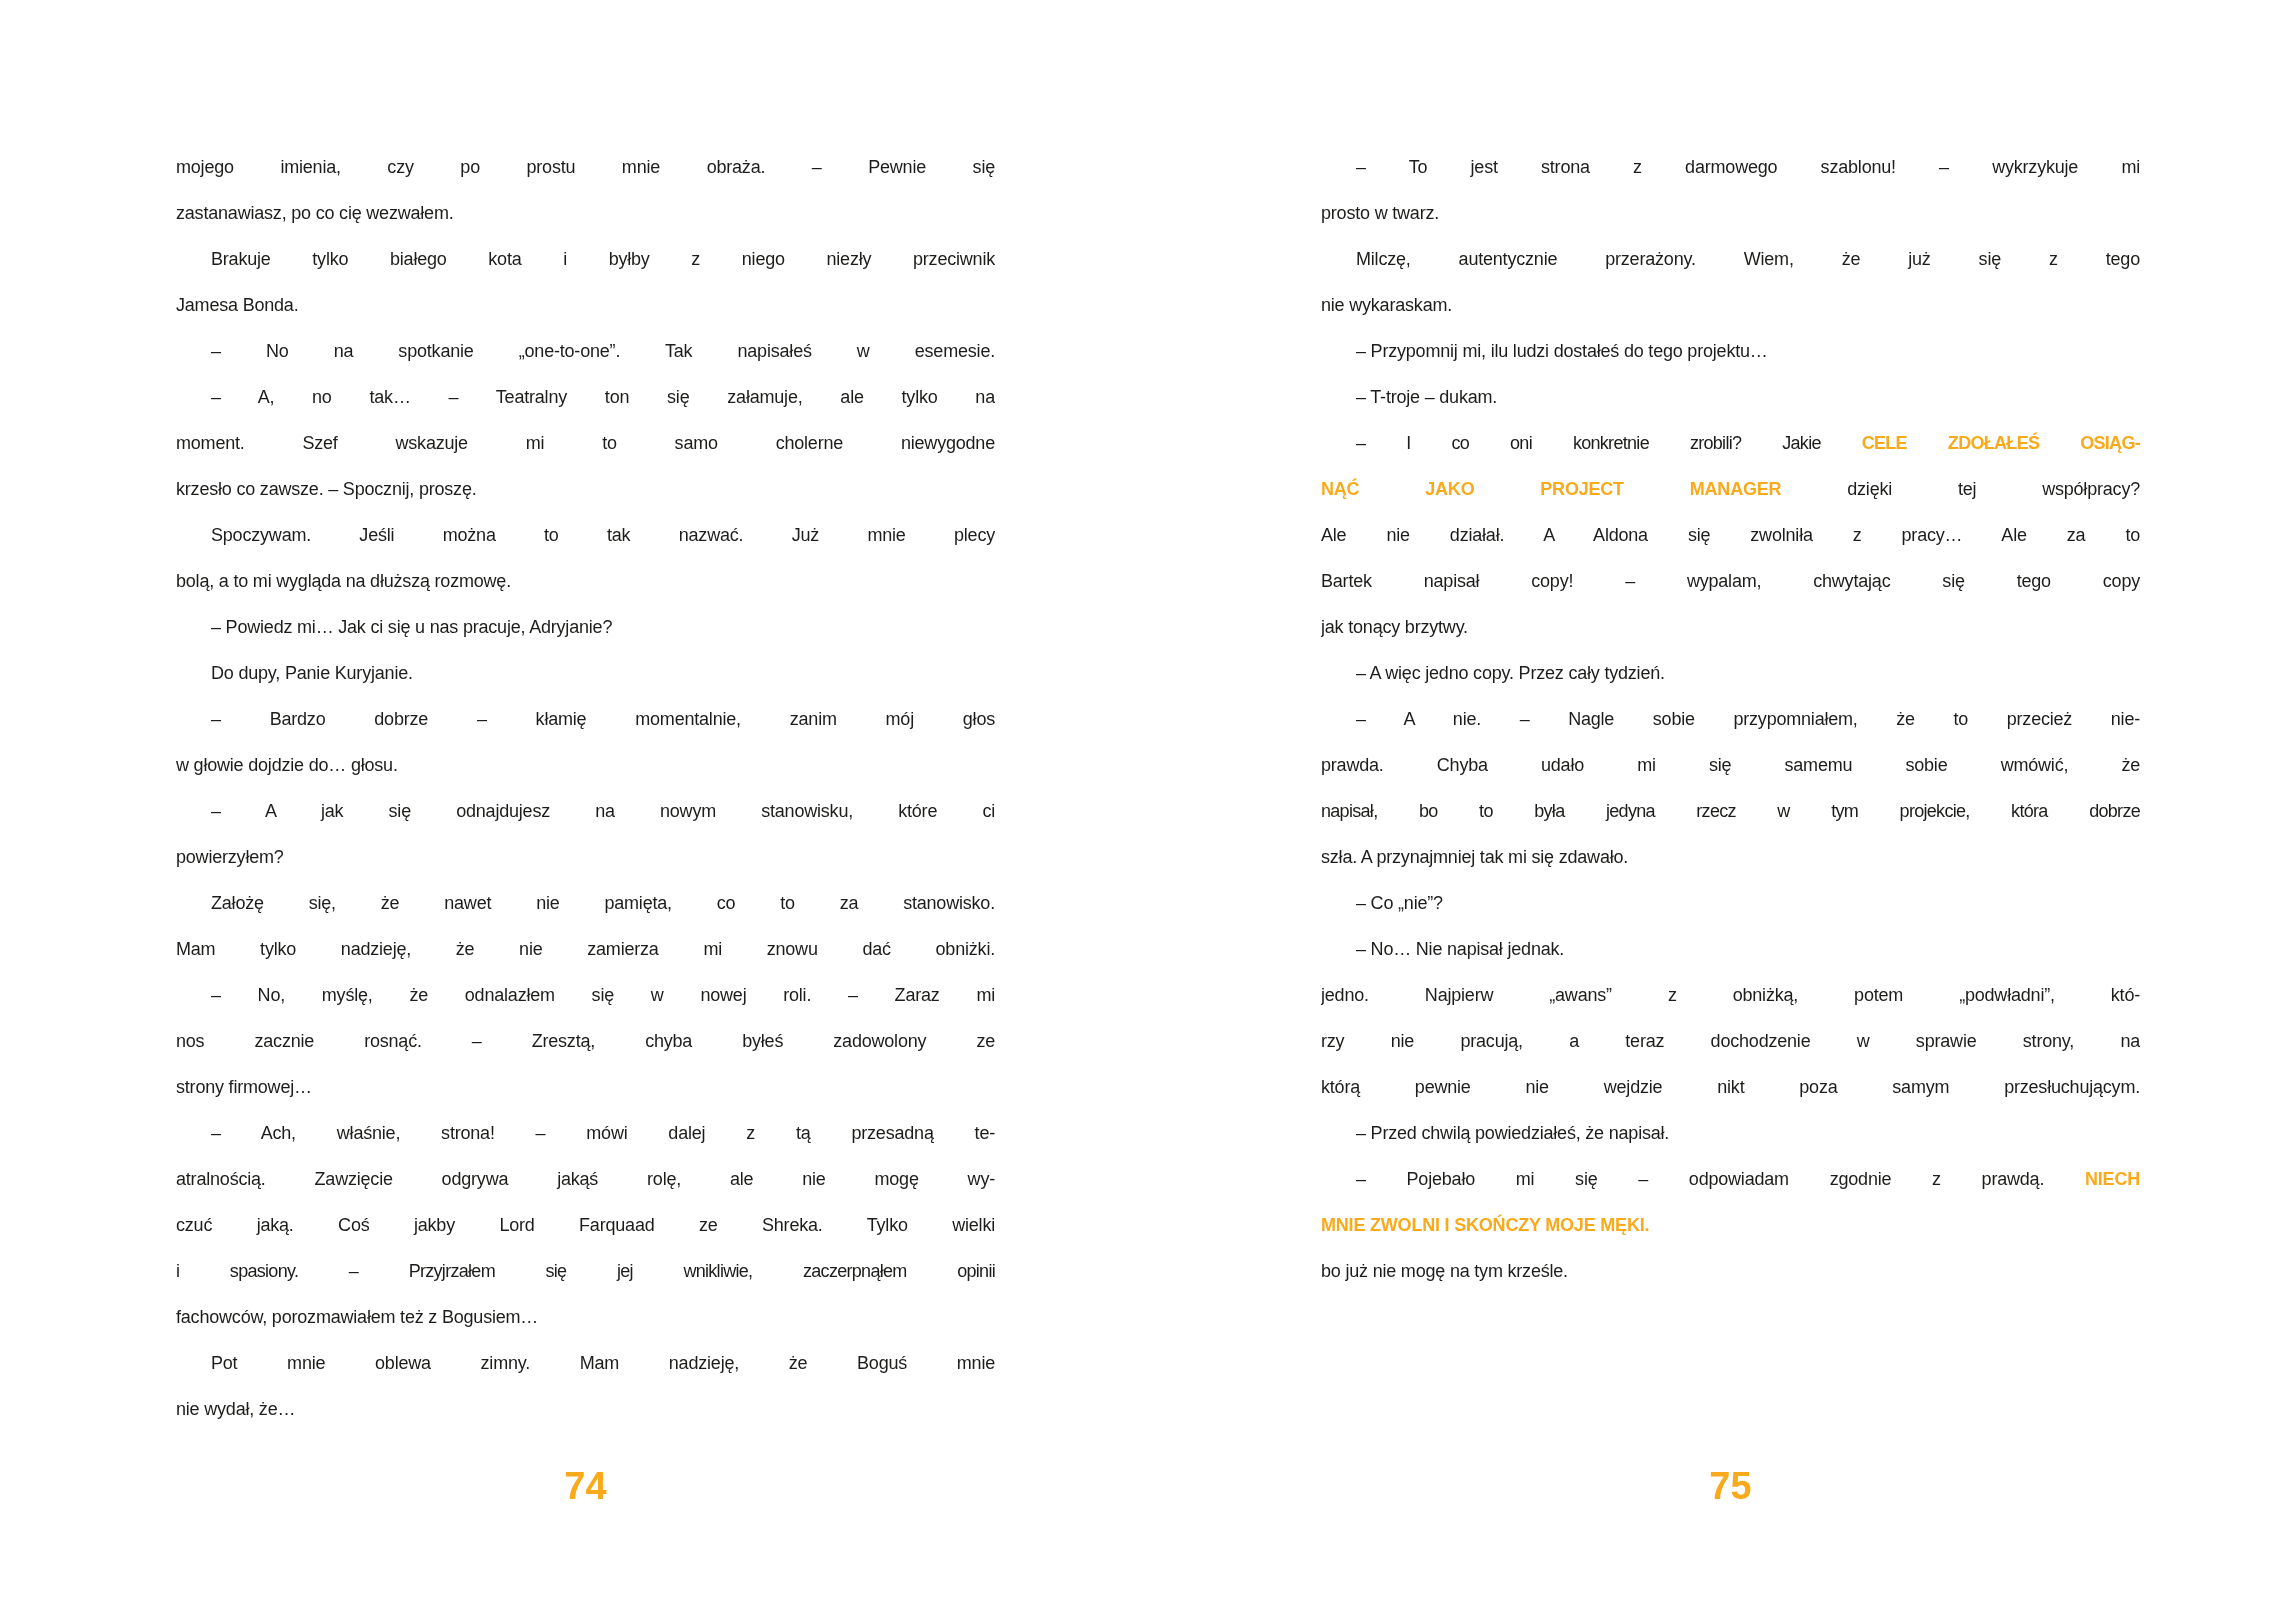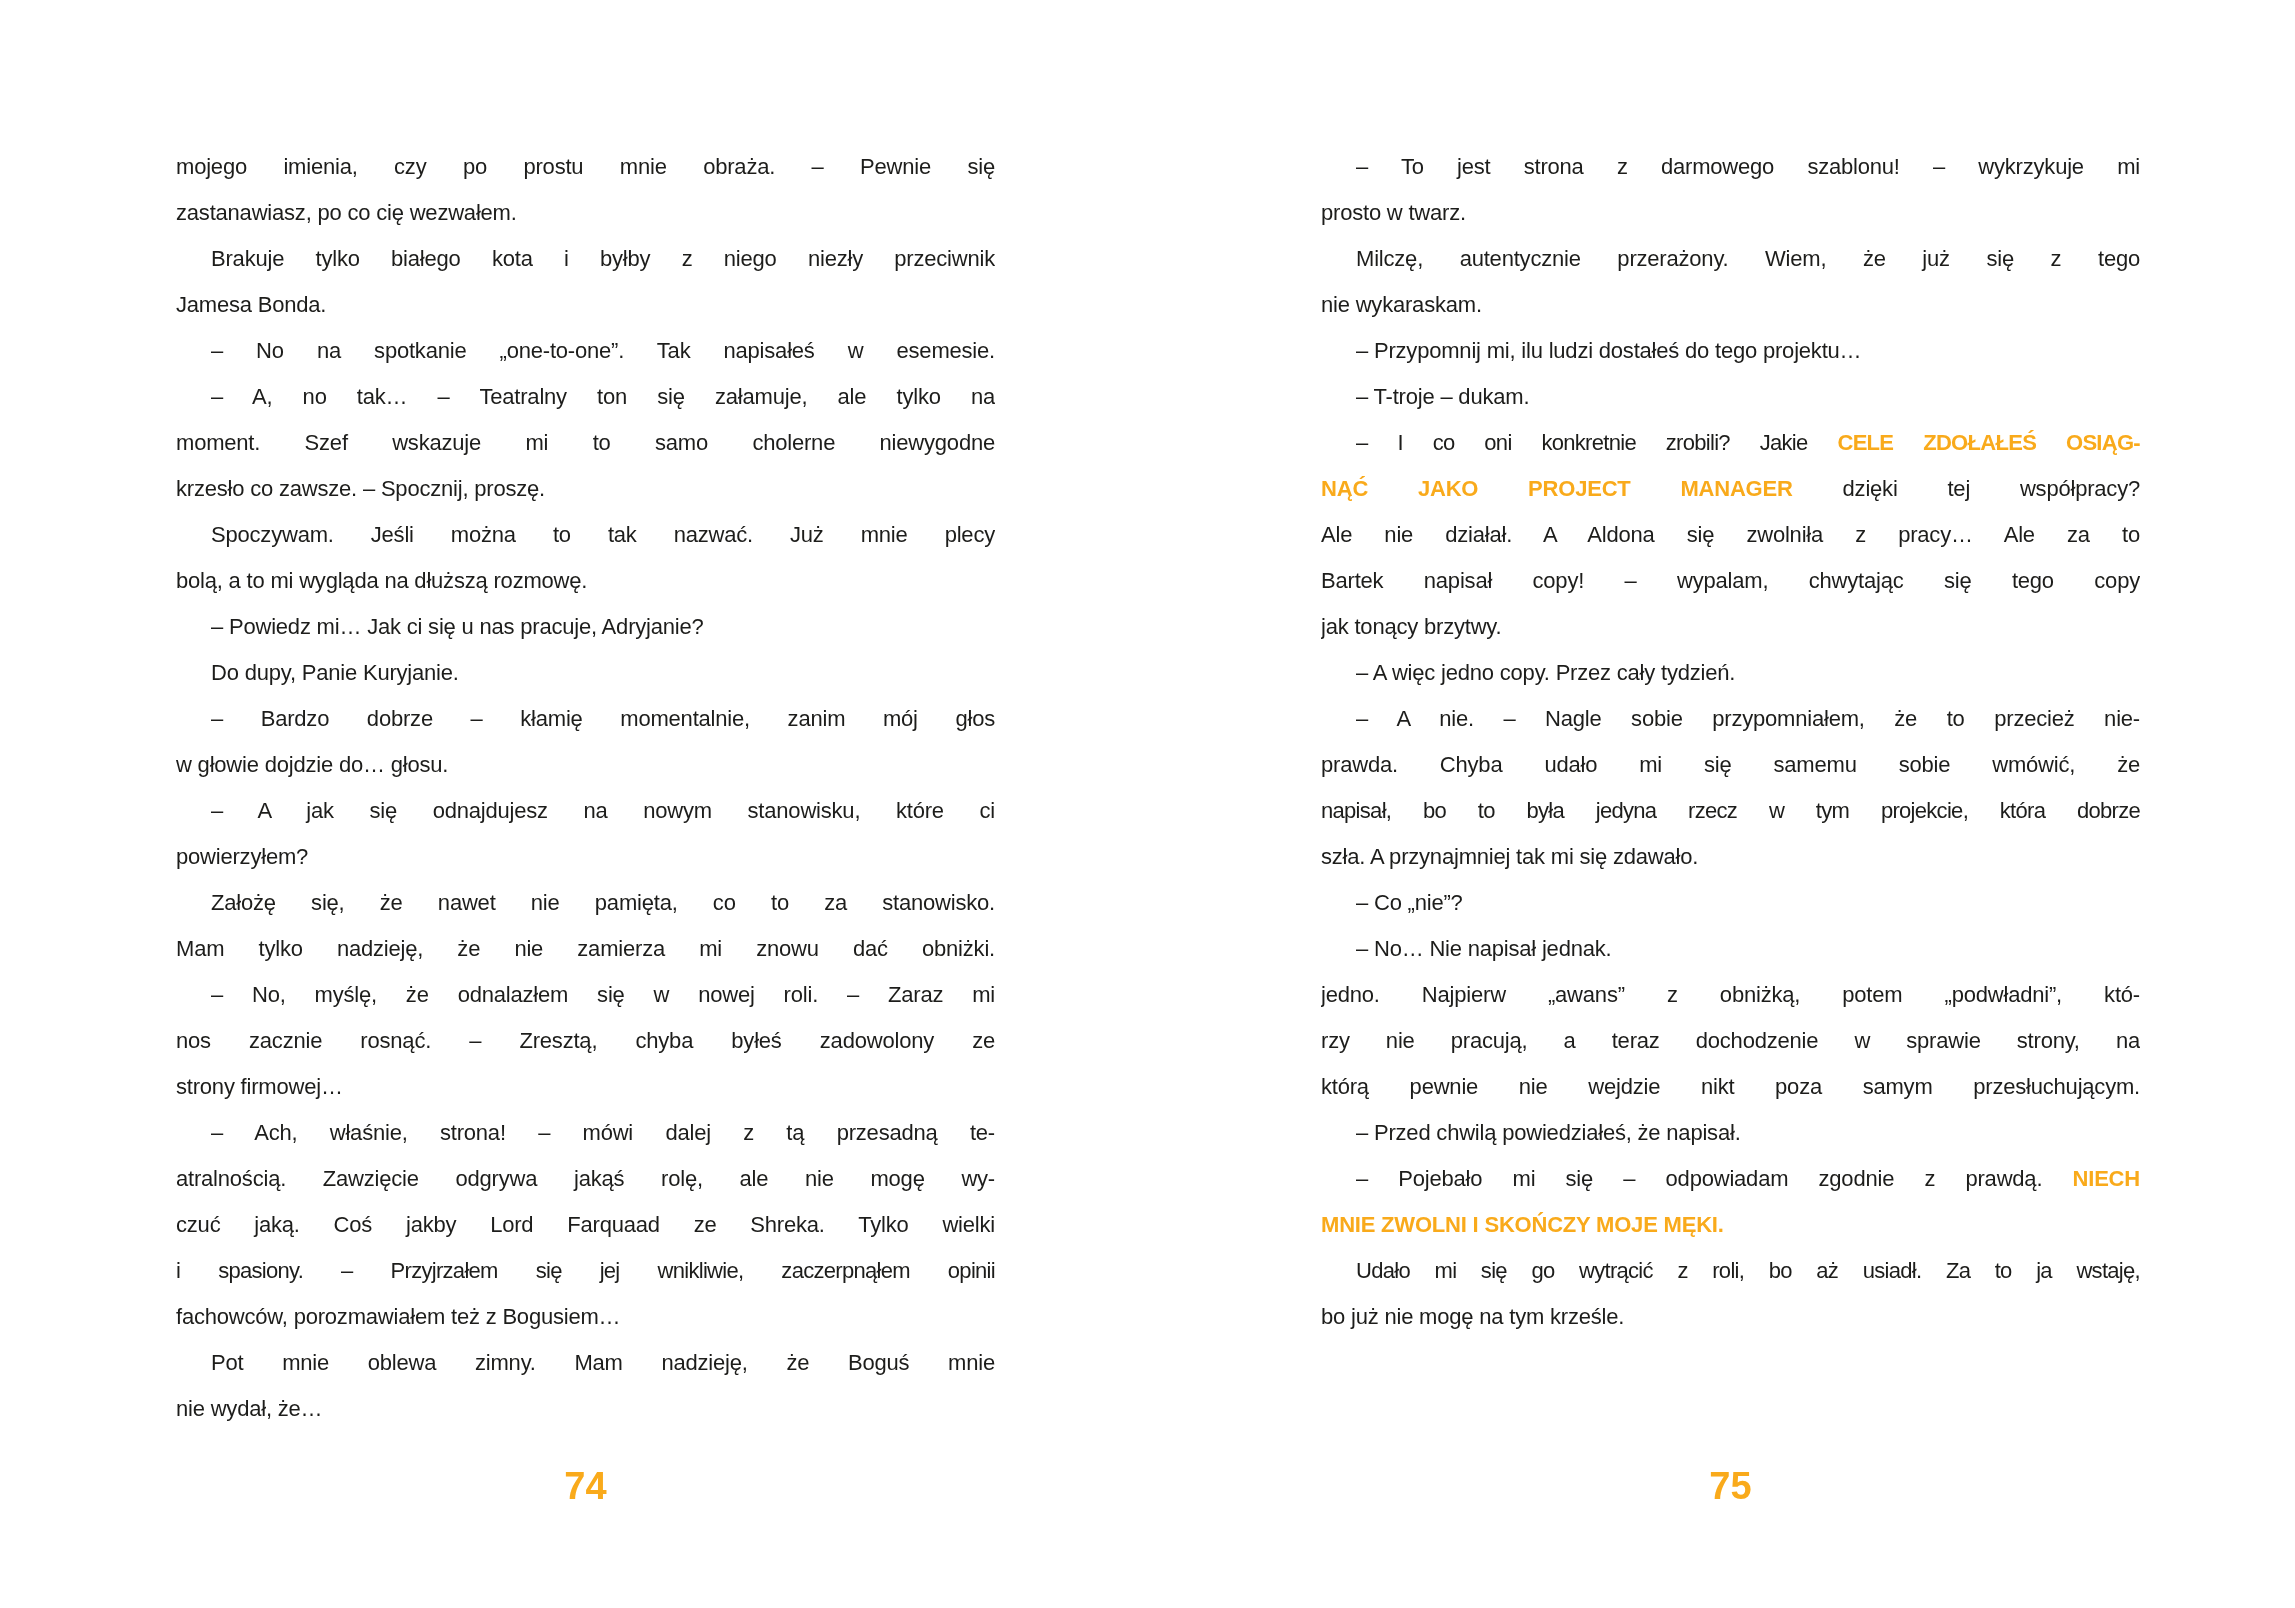--- a/index.html
+++ b/index.html
@@ -18,21 +18,21 @@
   }
   .page{
     position:absolute;
     top:0;
     width:1148px;height:1609px;
   }
   .page-text{
     position:absolute;
     top:144px;
     width:819px;
-    font-size:22px;
+    font-size:18px;
     line-height:46px;
     letter-spacing:-0.2px;
     color:var(--text);
     text-rendering:optimizeLegibility;
   }
   #left-text{left:176px;}
   #right-text{left:1321px;}
   .ln{
     height:46px;
     overflow:hidden;
@@ -115,21 +115,20 @@
       <div class="ln tight"><span class="plain">napisał, bo to była jedyna rzecz w tym projekcie, która dobrze</span></div>
       <div class="ln end"><span class="plain">szła. A przynajmniej tak mi się zdawało.</span></div>
       <div class="ln ind end"><span class="plain">– Co „nie”?</span></div>
       <div class="ln ind end"><span class="plain">– No… Nie napisał jednak.</span></div>
       <div class="ln"><span class="plain">jedno. Najpierw „awans” z obniżką, potem „podwładni”, któ-</span></div>
       <div class="ln"><span class="plain">rzy nie pracują, a teraz dochodzenie w sprawie strony, na</span></div>
       <div class="ln"><span class="plain">którą pewnie nie wejdzie nikt poza samym przesłuchującym.</span></div>
       <div class="ln ind end"><span class="plain">– Przed chwilą powiedziałeś, że napisał.</span></div>
       <div class="ln ind"><span class="plain">– Pojebało mi się – odpowiadam zgodnie z prawdą. </span><span class="accent">NIECH</span></div>
       <div class="ln end"><span class="accent">MNIE ZWOLNI I SKOŃCZY MOJE MĘKI.</span></div>
-      <div class="ln ind tight"><span class="plain">Udało mi się go wytrącić z roli, bo aż usiadł. Za to ja wstaję,</span></div>
       <div class="ln end"><span class="plain">bo już nie mogę na tym krześle.</span></div>
     </div>
 
   <div id="left-num" class="pagenum">74</div>
 
   <div id="right-num" class="pagenum">75</div>
 </div>
 
 
 </body></html>

